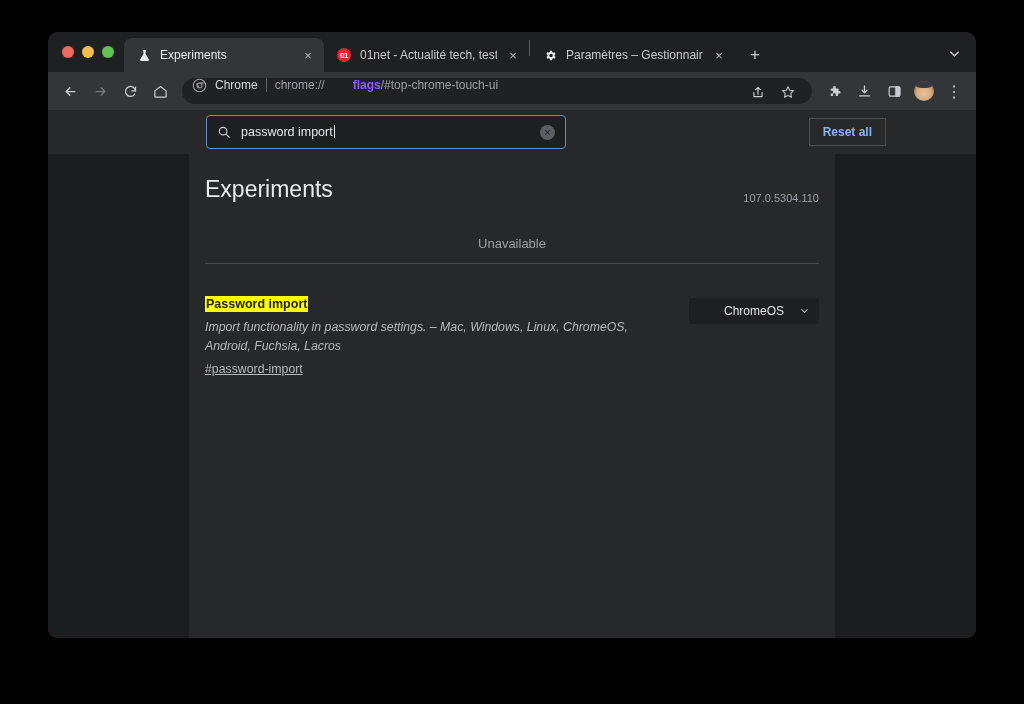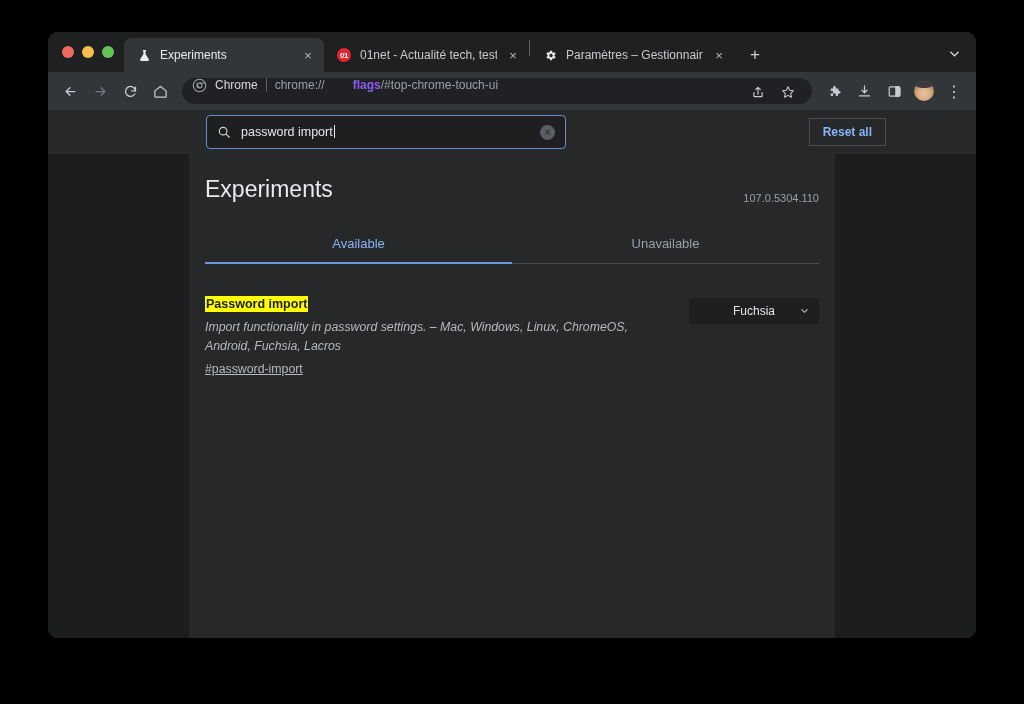--- a/index.html
+++ b/index.html
@@ -588,32 +588,31 @@
       <div class="gutter-left"></div>
 
       <div class="content">
 
         <div class="title-row">
           <h1 class="page-title">Experiments</h1>
           <span class="version">107.0.5304.110</span>
         </div>
 
         <div class="tabs-row">
-          <div class="ptab active">Available</div>
           <div class="ptab">Unavailable</div>
         </div>
 
         <div class="flag-row">
           <div class="flag-main">
             <div><span class="flag-title">Password import</span></div>
             <div class="flag-desc">Import functionality in password settings. – Mac, Windows, Linux, ChromeOS, Android, Fuchsia, Lacros</div>
             <a class="flag-anchor">#password-import</a>
           </div>
           <div class="flag-select">
-            <span>Fuchsia</span>
+            <span>ChromeOS</span>
             <span class="chev">
               <svg width="9" height="9" viewBox="0 0 12 12" fill="none" stroke="#c2c5c9" stroke-width="1.4">
                   <path d="M2 4.5L6 8.5L10 4.5"></path>
                 </svg>
             </span>
           </div>
         </div>
 
       </div>
 

